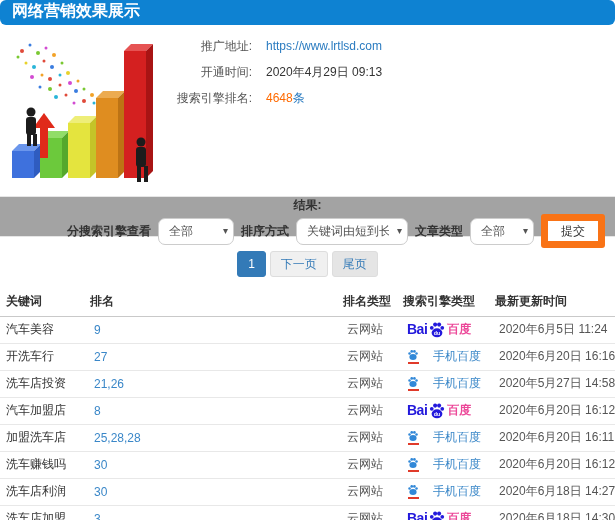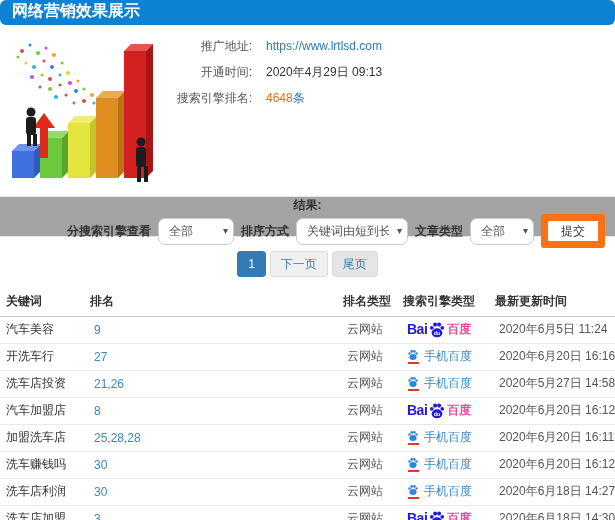--- a/index.html
+++ b/index.html
@@ -56,21 +56,21 @@
     overflow:hidden; white-space:nowrap; }
   .result-table th:first-child, .result-table td:first-child { padding-left:6px; }
   .kw { color:#333; } .rank-link { color:#3a87c8; cursor:pointer; } .rtype { color:#555; }
   .rtime { color:#555; }
 
   
   .bd-logo { display:inline-flex; align-items:flex-start; font-weight:bold; }
   .bd-bai { color:#2319dc; font-size:14px; font-style:normal; letter-spacing:-0.5px; }
   .bd-du-icon { margin:0 1px; }
   .bd-du { color:#ec4899; font-size:12px; }
-  .mb-logo { display:inline-flex; align-items:center; gap:5px; }
+  .mb-logo { display:inline-flex; align-items:center; gap:14px; }
   .mb-icon-wrap { display:inline-flex; flex-direction:column; align-items:center; }
   .mb-underline { width:11px; height:2px; background:#e03a2a; margin-top:1px; }
   .mb-text { color:#3a87c8; }
 </style>
 </head>
 <body>
 
 <div class="titlebar">网络营销效果展示</div>
 
 <div class="top-section">

